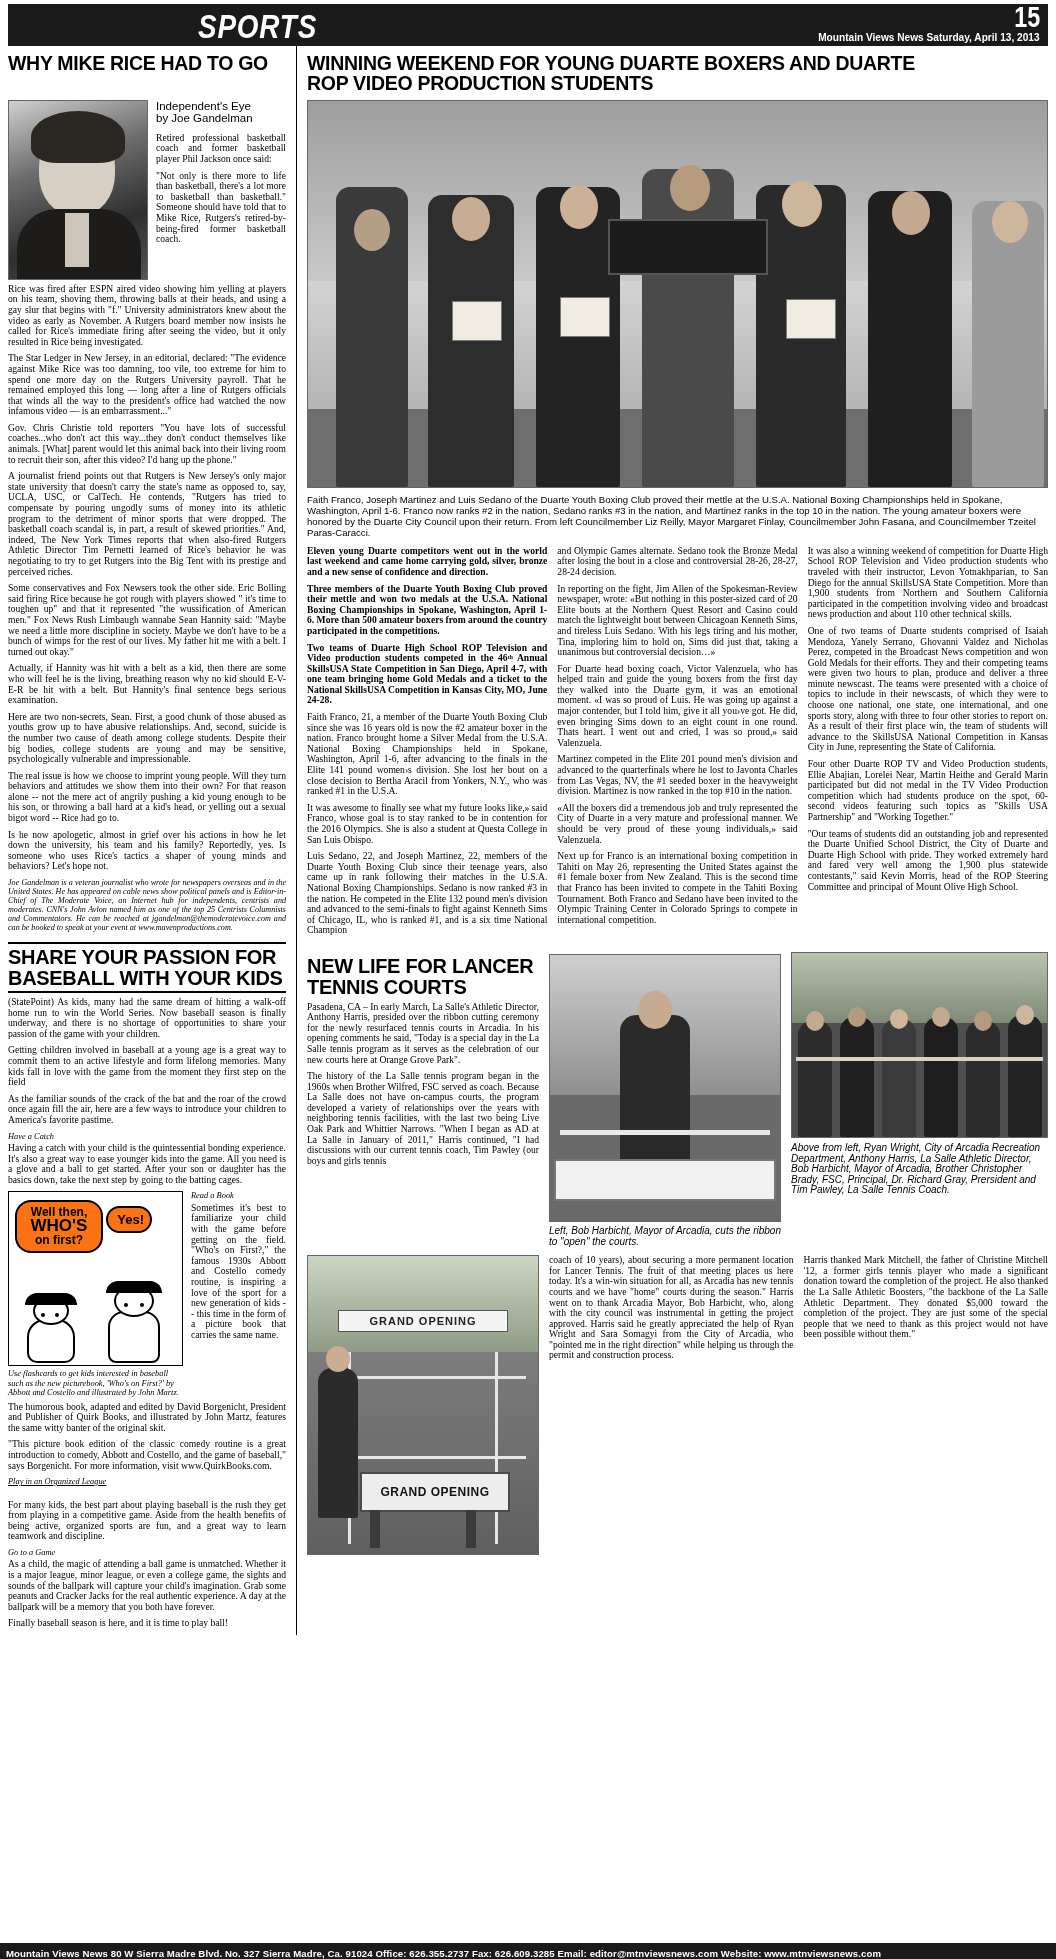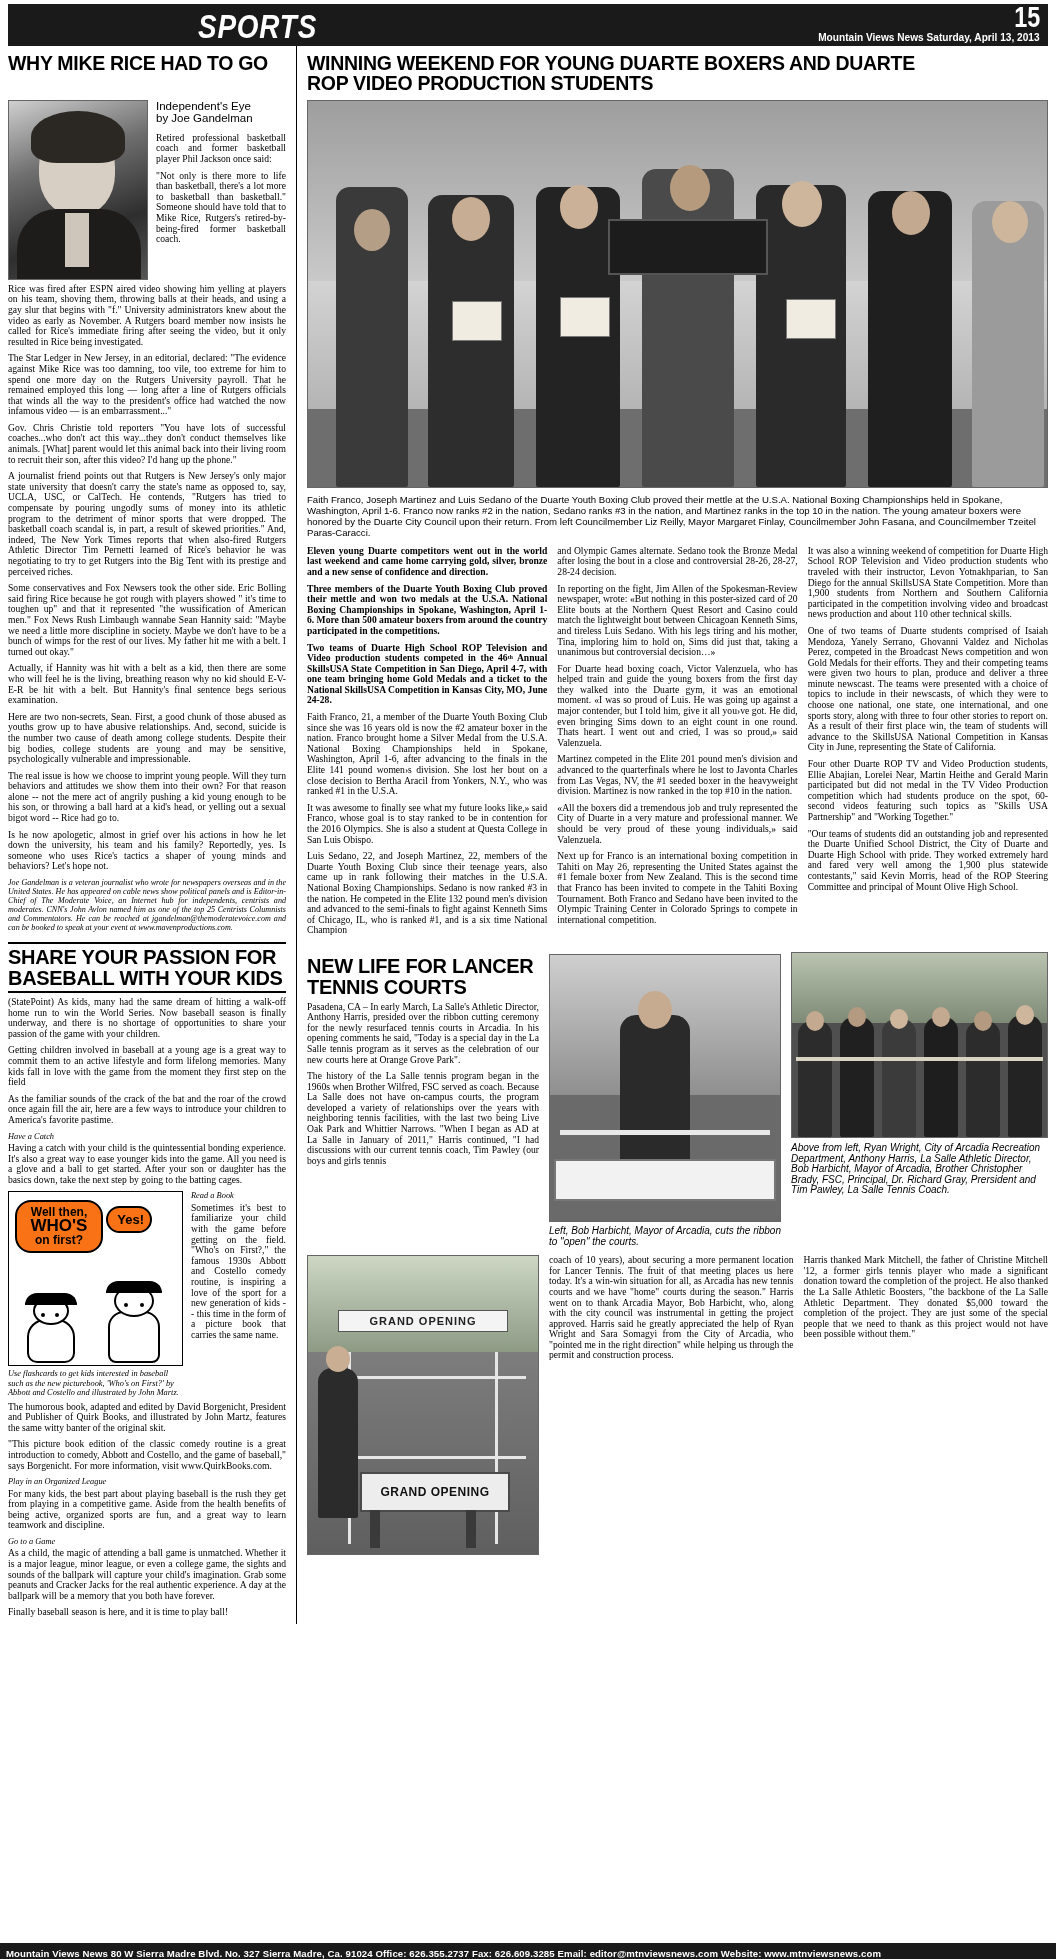--- a/index.html
+++ b/index.html
@@ -241,21 +241,21 @@
           <div class="body-txt">
             <p class="small-ital" style="margin-bottom:2px;">Read a Book</p>
             <p>Sometimes it's best to familiarize your child with the game before getting on the field. "Who's on First?," the famous 1930s Abbott and Costello comedy routine, is inspiring a love of the sport for a new generation of kids -- this time in the form of a picture book that carries the same name.</p>
           </div>
         </div>
       </div>
 
       <div class="body-txt" style="margin-top:4px;">
         <p>The humorous book, adapted and edited by David Borgenicht, President and Publisher of Quirk Books, and illustrated by John Martz, features the same witty banter of the original skit.</p>
         <p>"This picture book edition of the classic comedy routine is a great introduction to comedy, Abbott and Costello, and the game of baseball," says Borgenicht.  For more information, visit www.QuirkBooks.com.</p>
-        <p class="small-ital" style="margin-bottom:2px;">Play in an Organized League</p>
+        <p class="small-ital" style="margin-bottom:13px;text-decoration:underline;">Play in an Organized League</p>
         <p>For many kids, the best part about playing baseball is the rush they get from playing in a competitive game. Aside from the health benefits of being active, organized sports are fun, and a great way to learn teamwork and discipline.</p>
         <p class="small-ital" style="margin-bottom:2px;">Go to a Game</p>
         <p>As a child, the magic of attending a ball game is unmatched. Whether it is a major league, minor league, or even a college game, the sights and sounds of the ballpark will capture your child's imagination. Grab some peanuts and Cracker Jacks for the real authentic experience. A day at the ballpark will be a memory that you both have forever.</p>
         <p>  Finally baseball season is here, and it is time to play ball!</p>
       </div>
 
     </div>
 
     <div class="vline" style="align-self:stretch;"></div>
 

